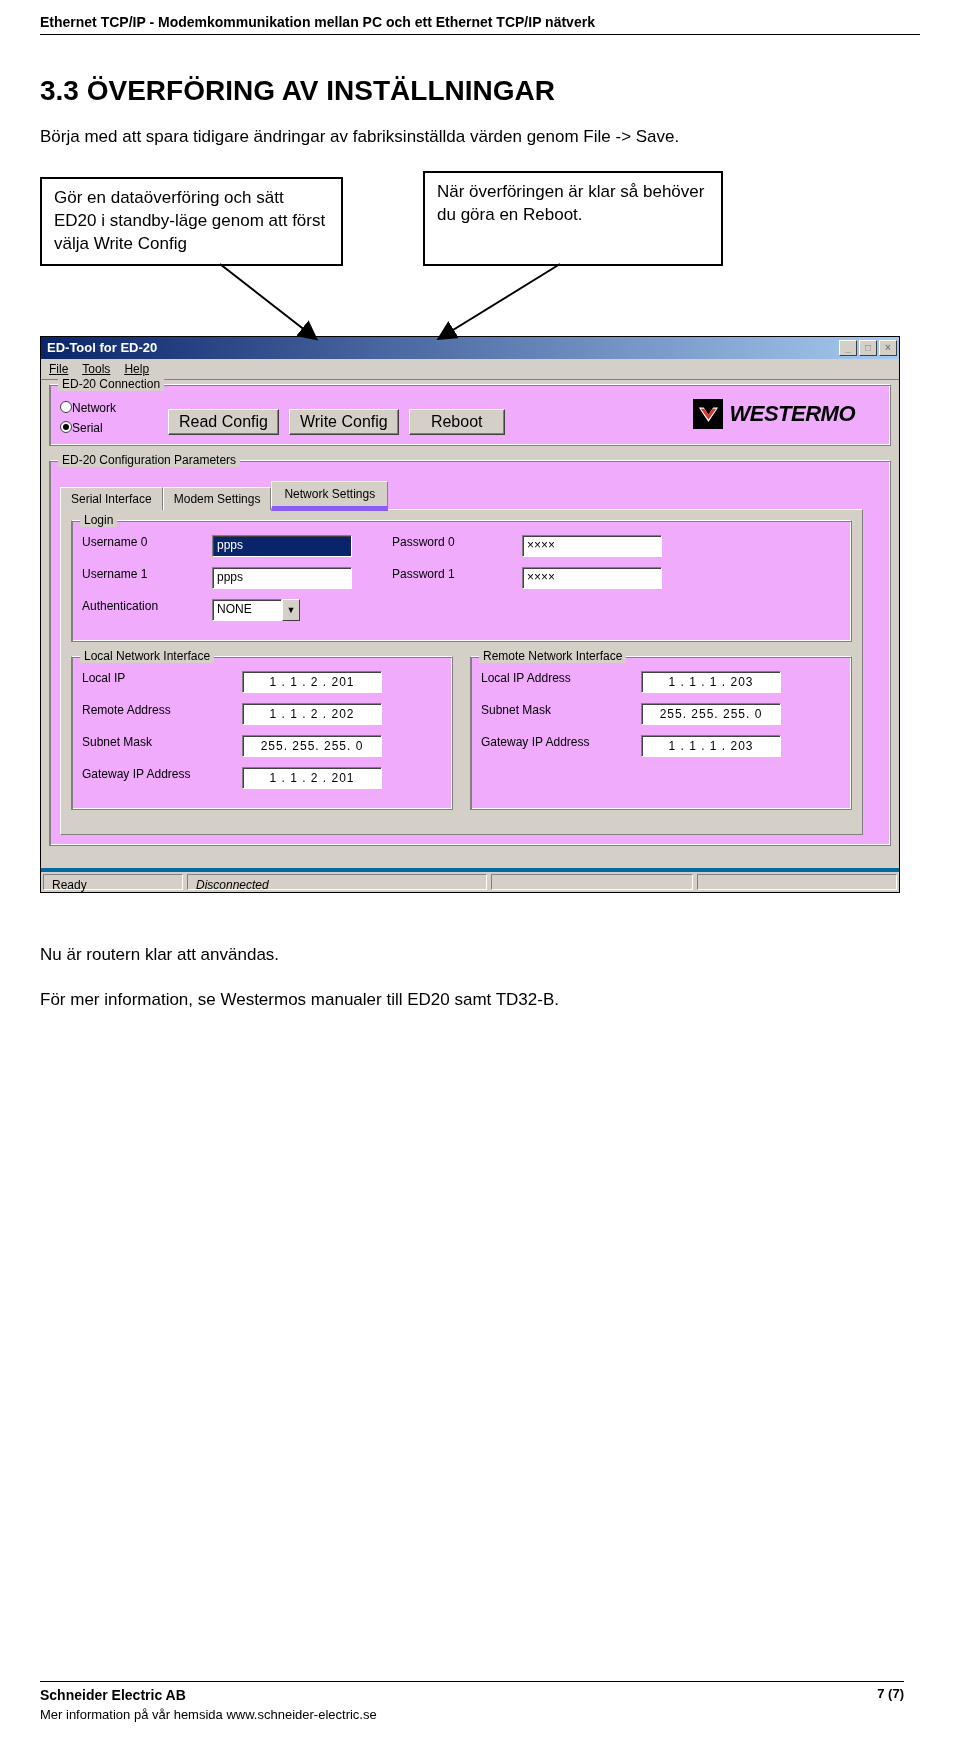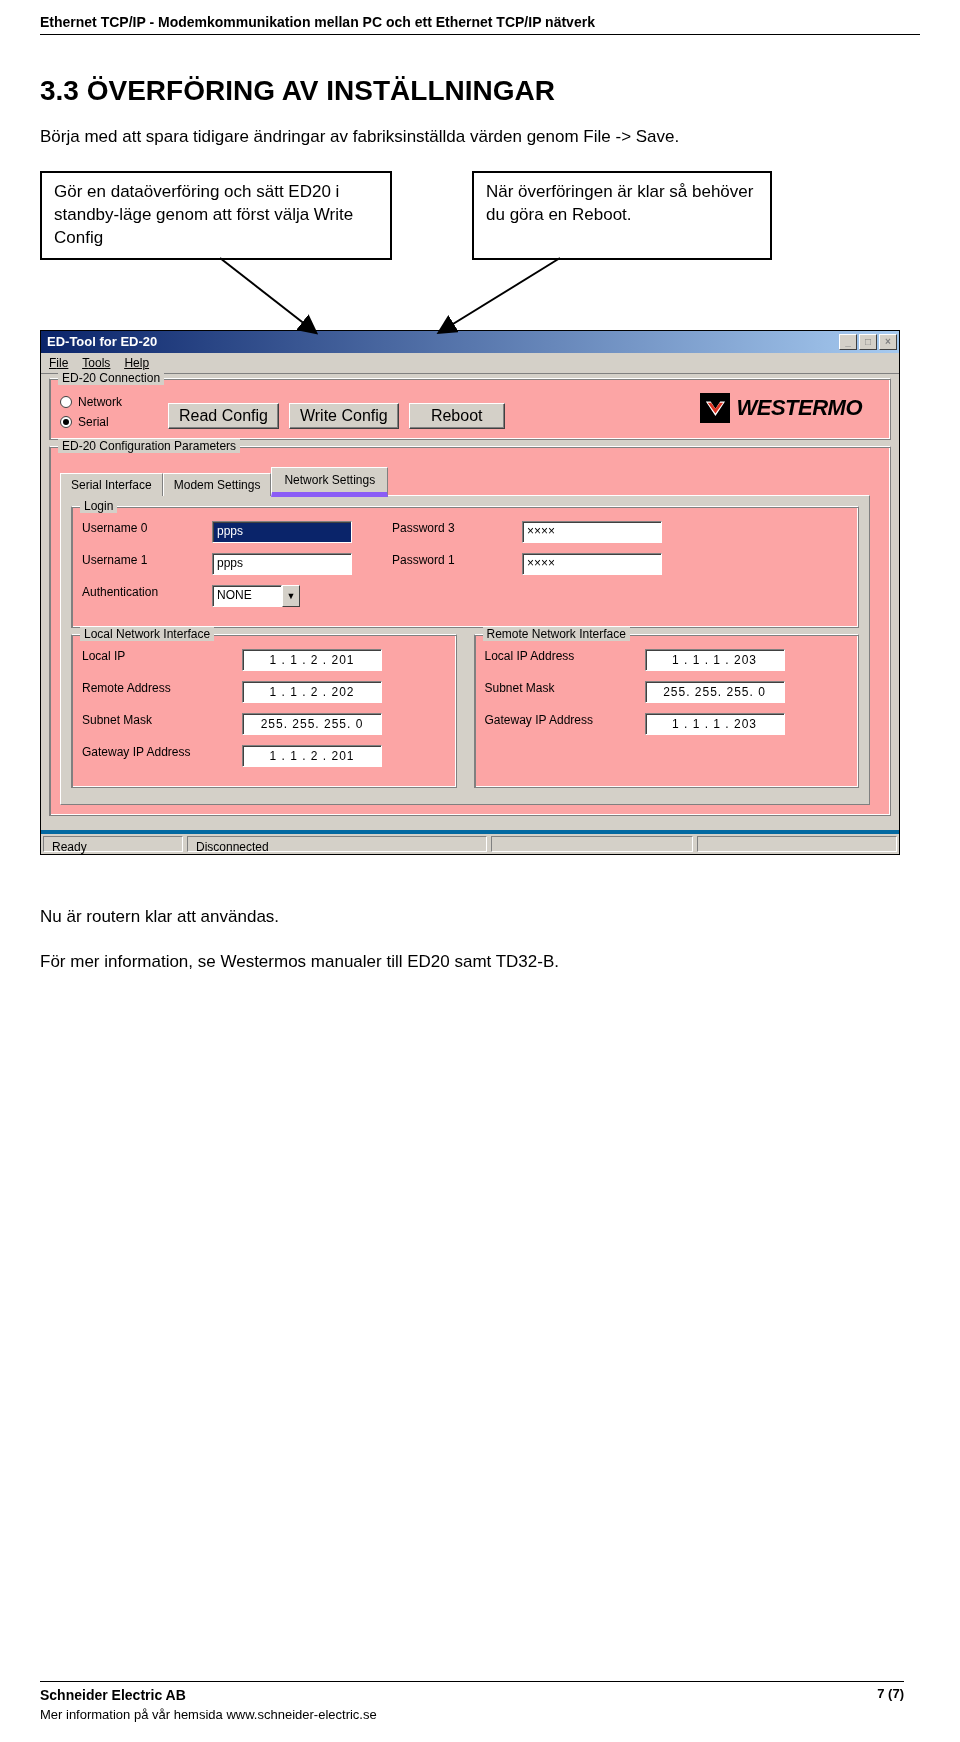--- a/index.html
+++ b/index.html
@@ -35,21 +35,21 @@
     gap: 40px;
     margin-bottom: 0;
   }
   .callout-box {
     border: 2px solid #000;
     padding: 8px 12px;
     font-size: 17px;
     line-height: 1.35;
     background: #fff;
   }
-  .callout-left { width: 352px; }
+  .callout-left { width: 303px; margin-top: 6px; }
   .callout-right { width: 300px; margin-left: 40px; }
   .arrows-area {
     position: relative;
     height: 70px;
   }
   .arrows-svg {
     position: absolute; left: 0; top: -10px;
     width: 880px; height: 90px;
   }
   
@@ -93,35 +93,35 @@
     background: #d4d0c8;
   }
   .menubar span { text-decoration: underline; text-decoration-color: #000; }
   .menubar .menu-item { }
   .menubar .menu-item::first-letter { text-decoration: underline; }
   .win-body { padding: 4px 8px 8px 8px; }
   .groupbox {
     border: 1px solid #808080;
     border-top-color: #fff;
     position: relative;
-    padding: 14px 20px 10px 10px;
-    margin-bottom: 6px;
-    background: #fca5a5;
+    padding: 14px 27px 10px 10px;
+    margin-bottom: 14px;
+    background: #f0abfc;
     box-shadow: inset 1px 1px 0 #808080, inset -1px -1px 0 #fff;
   }
   .groupbox-title {
     position: absolute;
     top: -8px; left: 8px;
     background: #d4d0c8;
     padding: 0 4px;
     font-size: 12px;
   }
   .conn-row { display: flex; align-items: flex-start; gap: 18px; }
   .radio-col { display: flex; flex-direction: column; gap: 6px; padding-top: 2px; min-width: 90px;}
-  .radio-item { display: flex; align-items: center; gap: 6px; }
+  .radio-item { display: flex; }
   .radio-dot {
     width: 12px; height: 12px; border-radius: 50%;
     border: 1px solid #404040; background: #fff;
     display: inline-flex; align-items: center; justify-content: center;
   }
   .radio-dot.checked::after {
     content: ""; width: 6px; height: 6px; border-radius: 50%; background: #000;
   }
   .btn-row { display: flex; gap: 10px; align-items: center; padding-top: 10px;}
   .win-btn {
@@ -241,21 +241,21 @@
   }
   .status-cell {
     border: 1px solid #808080;
     border-top-color:#808080; border-left-color:#808080;
     border-right-color:#fff; border-bottom-color:#fff;
     padding: 3px 8px;
     font-size: 12px;
     margin: 2px;
   }
   .status-cell.c1 { width: 140px; }
-  .status-cell.c2 { width: 300px; }
+  .status-cell.c2 { width: 300px; font-style: italic; }
   .status-cell.c3 { flex:1 }
   .status-cell.c4 { width: 200px; }
   .page-footer {
     position: absolute;
     bottom: 0; left: 0; right: 0;
     padding: 0 56px 18px 40px;
   }
   .footer-line { border-top: 1px solid #000; margin-bottom: 4px;}
   .footer-row {
     display: flex; justify-content: space-between;
@@ -341,21 +341,21 @@
           <div class="tab">Modem Settings</div>
           <div class="tab active">Network Settings</div>
         </div>
         <div class="tab-panel">
 
           <div class="groupbox">
             <div class="groupbox-title">Login</div>
             <div class="form-row">
               <div class="form-label">Username 0</div>
               <div class="text-input sel" style="width:140px">ppps</div>
-              <div class="form-label" style="margin-left:30px">Password 3</div>
+              <div class="form-label" style="margin-left:30px">Password 0</div>
               <div class="text-input" style="width:140px">××××</div>
             </div>
             <div class="form-row">
               <div class="form-label">Username 1</div>
               <div class="text-input" style="width:140px">ppps</div>
               <div class="form-label" style="margin-left:30px">Password 1</div>
               <div class="text-input" style="width:140px">××××</div>
             </div>
             <div class="form-row">
               <div class="form-label">Authentication</div>

